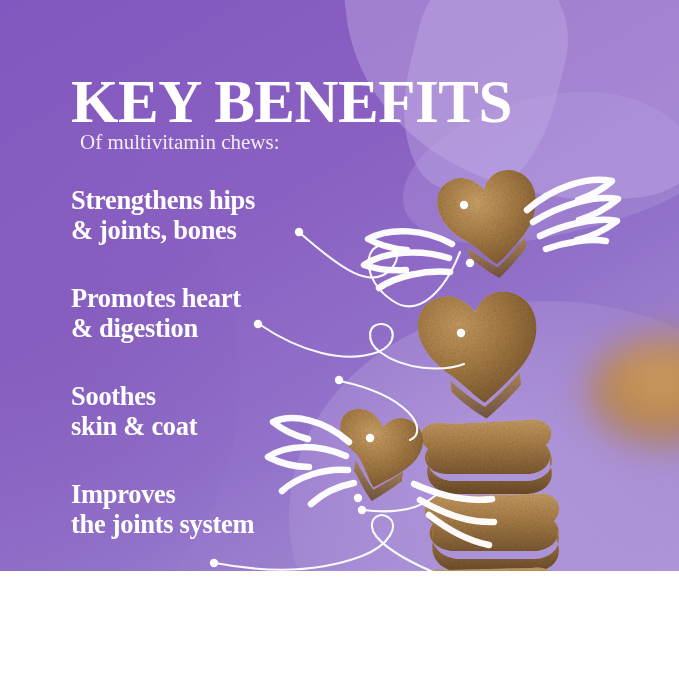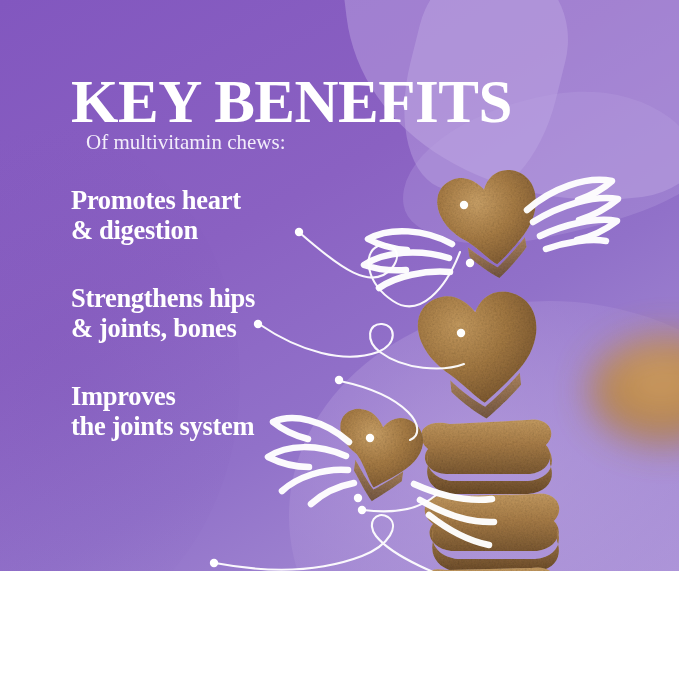--- a/index.html
+++ b/index.html
@@ -79,21 +79,21 @@
     top: 71px;
     color: #ffffff;
     font-size: 61px;
     font-weight: 700;
     letter-spacing: -0.5px;
     line-height: 1;
     white-space: nowrap;
   }
   .subhead {
     position: absolute;
-    left: 86px;
+    left: 80px;
     top: 131px;
     color: #f2ecfa;
     font-size: 21px;
     font-weight: 400;
     line-height: 1.1;
     white-space: nowrap;
     text-align: right;
   }
   .benefits {
     position: absolute;
@@ -274,21 +274,23 @@
         <circle cx="358" cy="498" r="4.2"></circle>
         <circle cx="489" cy="591" r="4.2"></circle>
       </g>
     </svg>
   </div>
 
   <div class="headline">KEY BENEFITS</div>
   <div class="subhead">Of multivitamin chews:</div>
 
   <div class="benefits">
+    <div class="benefit">Strengthens hips
+&amp; joints, bones</div>
     <div class="benefit">Promotes heart
 &amp; digestion</div>
-    <div class="benefit">Strengthens hips
-&amp; joints, bones</div>
+    <div class="benefit">Soothes
+skin &amp; coat</div>
     <div class="benefit">Improves
 the joints system</div>
   </div>
 
 </div>
 
 </body></html>

